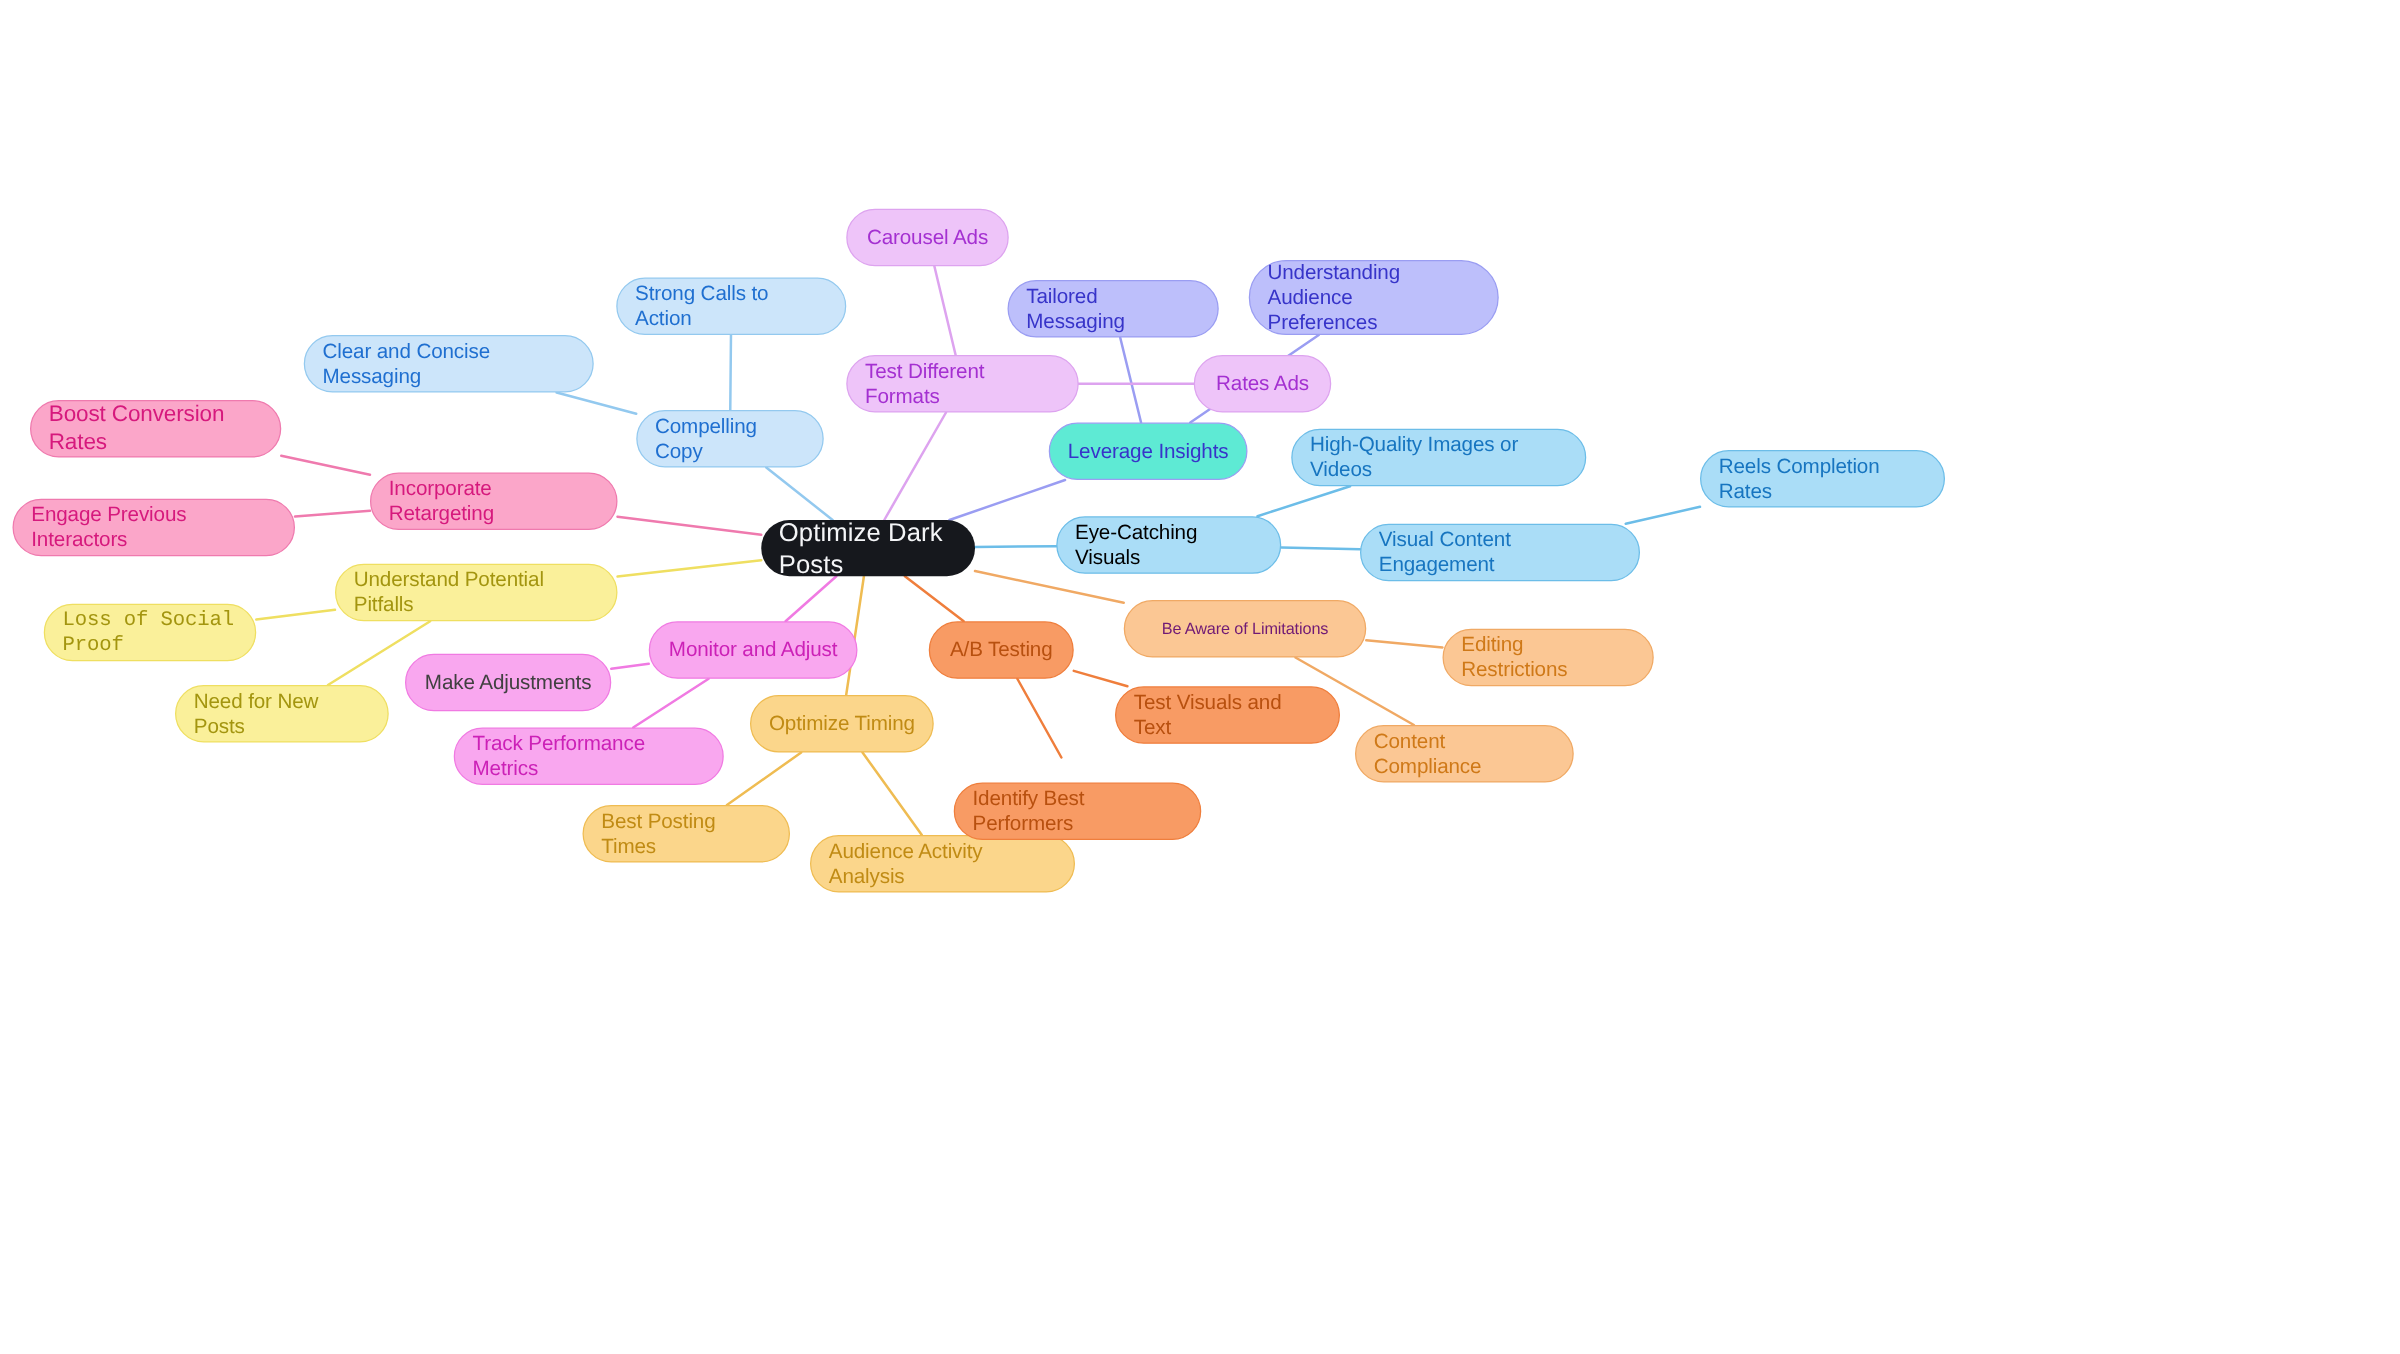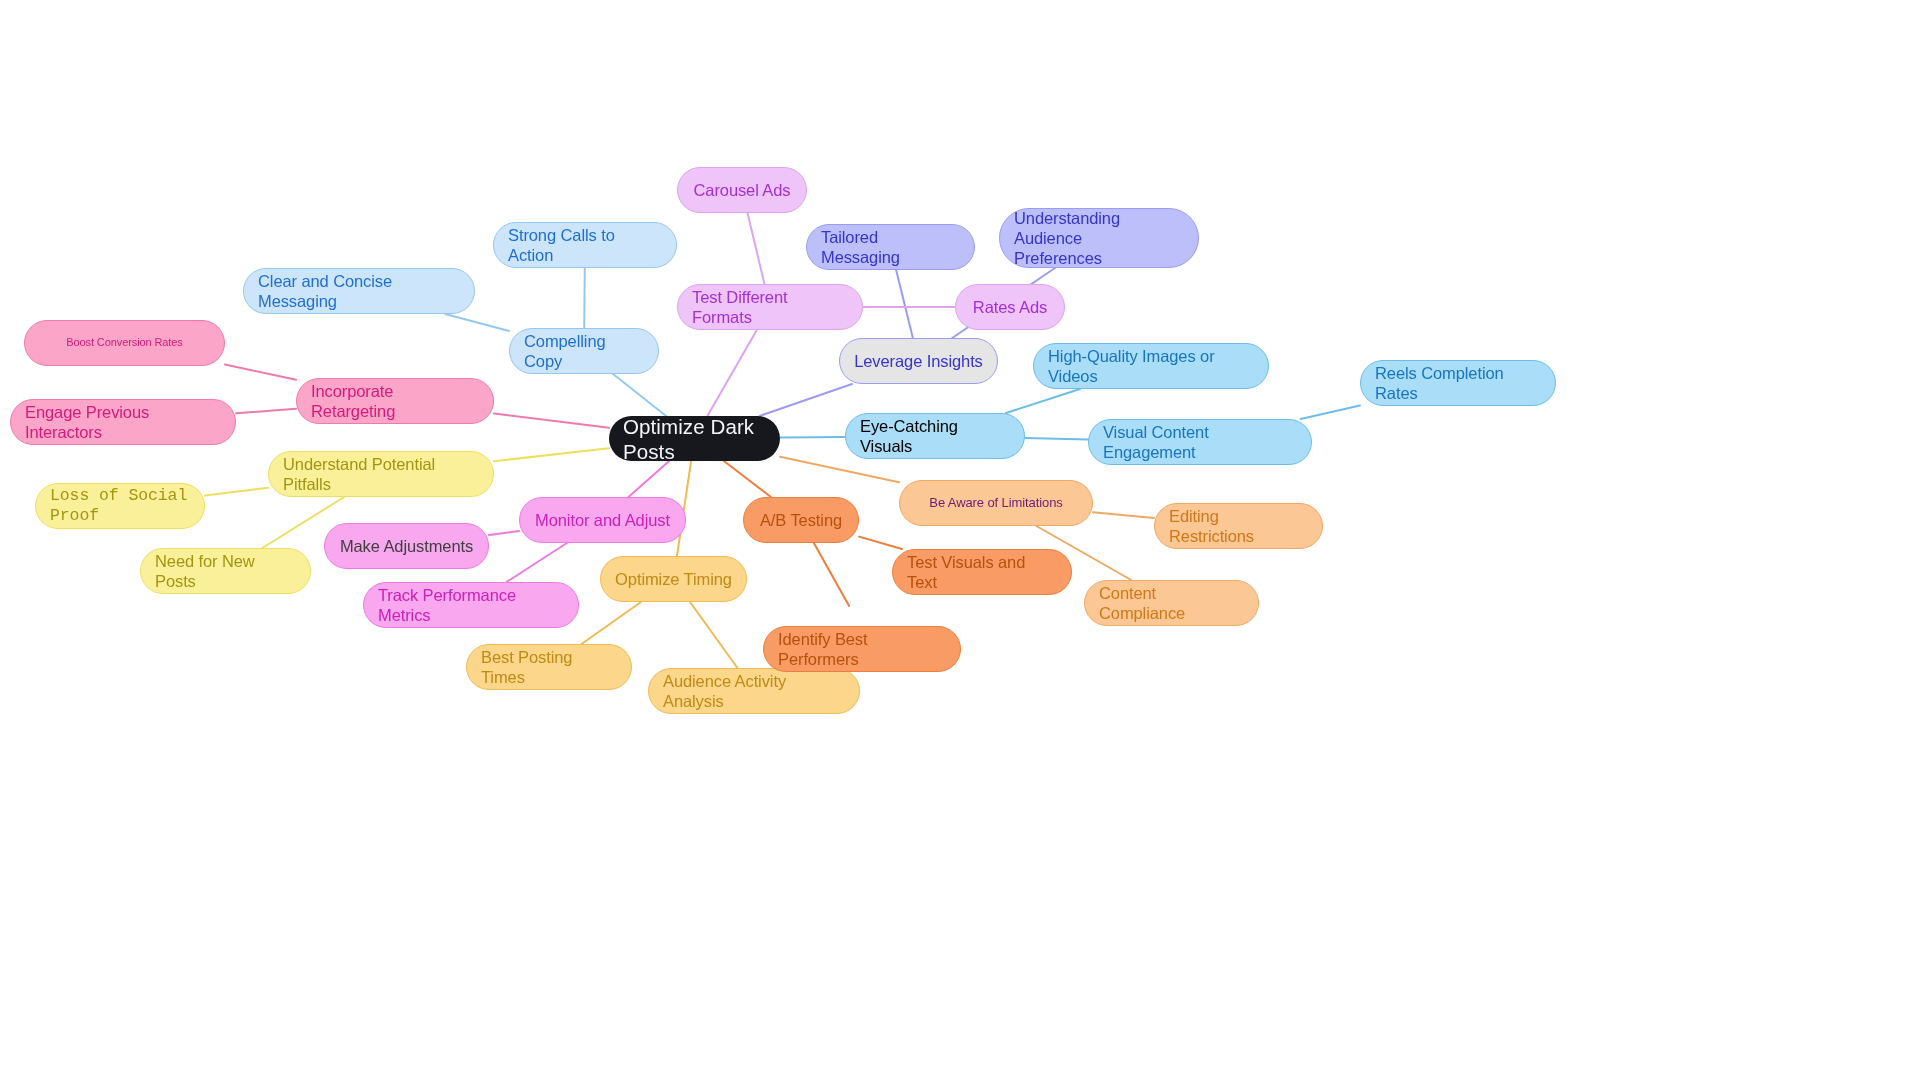--- a/index.html
+++ b/index.html
@@ -92,42 +92,42 @@
       <line x1="707.4182509505704" y1="416" x2="756.7946768060837" y2="330" stroke="#dda3ef" stroke-width="2" stroke-linecap="round"></line>
       <line x1="764.4957264957264" y1="284" x2="747.5042735042736" y2="213" stroke="#dda3ef" stroke-width="2" stroke-linecap="round"></line>
       <line x1="863" y1="307" x2="955" y2="307" stroke="#dda3ef" stroke-width="2" stroke-linecap="round"></line>
     </svg>
   <div id="node-layer">
       <div class="mm-node root" style="left: 609px; top: 416px; width: 171px; height: 45px; font-size: 20.5px; background: rgb(22, 24, 29); color: rgb(244, 245, 247);"><span>Optimize Dark Posts</span></div>
       <div class="mm-node" style="left: 509px; top: 328px; width: 150px; height: 46px; font-size: 16.5px; background: rgb(204, 229, 250); border-color: rgb(147, 201, 239); color: rgb(31, 111, 208);"><span>Compelling Copy</span></div>
       <div class="mm-node" style="left: 493px; top: 222px; width: 184px; height: 46px; font-size: 16.5px; background: rgb(204, 229, 250); border-color: rgb(147, 201, 239); color: rgb(31, 111, 208);"><span>Strong Calls to Action</span></div>
       <div class="mm-node" style="left: 243px; top: 268px; width: 232px; height: 46px; font-size: 16.5px; background: rgb(204, 229, 250); border-color: rgb(147, 201, 239); color: rgb(31, 111, 208);"><span>Clear and Concise Messaging</span></div>
       <div class="mm-node" style="left: 296px; top: 378px; width: 198px; height: 46px; font-size: 16.5px; background: rgb(251, 166, 201); border-color: rgb(239, 122, 174); color: rgb(214, 25, 125);"><span>Incorporate Retargeting</span></div>
-      <div class="mm-node" style="left: 24px; top: 320px; width: 201px; height: 46px; font-size: 11px; background: rgb(251, 166, 201); border-color: rgb(239, 122, 174); color: rgb(214, 25, 125);"><span>Boost Conversion Rates</span></div>
+      <div class="mm-node" style="left: 24px; top: 320px; width: 201px; height: 46px; font-size: 18px; background: rgb(251, 166, 201); border-color: rgb(239, 122, 174); color: rgb(214, 25, 125);"><span>Boost Conversion Rates</span></div>
       <div class="mm-node" style="left: 10px; top: 399px; width: 226px; height: 46px; font-size: 16.5px; background: rgb(251, 166, 201); border-color: rgb(239, 122, 174); color: rgb(214, 25, 125);"><span>Engage Previous Interactors</span></div>
       <div class="mm-node" style="left: 268px; top: 451px; width: 226px; height: 46px; font-size: 16.5px; background: rgb(250, 240, 154); border-color: rgb(239, 223, 97); color: rgb(163, 149, 15);"><span>Understand Potential Pitfalls</span></div>
       <div class="mm-node" style="left: 35px; top: 483px; width: 170px; height: 46px; font-size: 16.5px; background: rgb(250, 240, 154); border-color: rgb(239, 223, 97); color: rgb(163, 149, 15); font-family: Liberation Mono, monospace;"><span>Loss of Social Proof</span></div>
       <div class="mm-node" style="left: 140px; top: 548px; width: 171px; height: 46px; font-size: 16.5px; background: rgb(250, 240, 154); border-color: rgb(239, 223, 97); color: rgb(163, 149, 15);"><span>Need for New Posts</span></div>
       <div class="mm-node" style="left: 519px; top: 497px; width: 167px; height: 46px; font-size: 16.5px; background: rgb(249, 167, 239); border-color: rgb(240, 122, 226); color: rgb(204, 33, 183);"><span>Monitor and Adjust</span></div>
       <div class="mm-node" style="left: 324px; top: 523px; width: 165px; height: 46px; font-size: 16.5px; background: rgb(249, 167, 239); border-color: rgb(240, 122, 226); color: #404040;"><span>Make Adjustments</span></div>
       <div class="mm-node" style="left: 363px; top: 582px; width: 216px; height: 46px; font-size: 16.5px; background: rgb(249, 167, 239); border-color: rgb(240, 122, 226); color: rgb(204, 33, 183);"><span>Track Performance Metrics</span></div>
       <div class="mm-node" style="left: 600px; top: 556px; width: 147px; height: 46px; font-size: 16.5px; background: rgb(251, 214, 139); border-color: rgb(239, 188, 82); color: rgb(192, 139, 20);"><span>Optimize Timing</span></div>
       <div class="mm-node" style="left: 466px; top: 644px; width: 166px; height: 46px; font-size: 16.5px; background: rgb(251, 214, 139); border-color: rgb(239, 188, 82); color: rgb(192, 139, 20);"><span>Best Posting Times</span></div>
       <div class="mm-node" style="left: 648px; top: 668px; width: 212px; height: 46px; font-size: 16.5px; background: rgb(251, 214, 139); border-color: rgb(239, 188, 82); color: rgb(192, 139, 20);"><span>Audience Activity Analysis</span></div>
       <div class="mm-node" style="left: 743px; top: 497px; width: 116px; height: 46px; font-size: 16.5px; background: rgb(248, 155, 100); border-color: rgb(239, 126, 60); color: rgb(184, 80, 15);"><span>A/B Testing</span></div>
       <div class="mm-node" style="left: 763px; top: 606px; width: 198px; height: 46px; font-size: 16.5px; background: rgb(248, 155, 100); border-color: rgb(239, 126, 60); color: rgb(184, 80, 15); margin-top: 20px;"><span>Identify Best Performers</span></div>
       <div class="mm-node" style="left: 892px; top: 549px; width: 180px; height: 46px; font-size: 16.5px; background: rgb(248, 155, 100); border-color: rgb(239, 126, 60); color: rgb(184, 80, 15);"><span>Test Visuals and Text</span></div>
       <div class="mm-node" style="left: 899px; top: 480px; width: 194px; height: 46px; font-size: 13px; background: rgb(251, 199, 148); border-color: rgb(240, 169, 100); color: #701a75;"><span>Be Aware of Limitations</span></div>
       <div class="mm-node" style="left: 1154px; top: 503px; width: 169px; height: 46px; font-size: 16.5px; background: rgb(251, 199, 148); border-color: rgb(240, 169, 100); color: rgb(207, 121, 24);"><span>Editing Restrictions</span></div>
       <div class="mm-node" style="left: 1084px; top: 580px; width: 175px; height: 46px; font-size: 16.5px; background: rgb(251, 199, 148); border-color: rgb(240, 169, 100); color: rgb(207, 121, 24);"><span>Content Compliance</span></div>
       <div class="mm-node" style="left: 845px; top: 413px; width: 180px; height: 46px; font-size: 16.5px; background: rgb(170, 221, 247); border-color: rgb(108, 189, 232); color: #000000;"><span>Eye-Catching Visuals</span></div>
       <div class="mm-node" style="left: 1033px; top: 343px; width: 236px; height: 46px; font-size: 16.5px; background: rgb(170, 221, 247); border-color: rgb(108, 189, 232); color: rgb(23, 117, 192);"><span>High-Quality Images or Videos</span></div>
       <div class="mm-node" style="left: 1088px; top: 419px; width: 224px; height: 46px; font-size: 16.5px; background: rgb(170, 221, 247); border-color: rgb(108, 189, 232); color: rgb(23, 117, 192);"><span>Visual Content Engagement</span></div>
       <div class="mm-node" style="left: 1360px; top: 360px; width: 196px; height: 46px; font-size: 16.5px; background: rgb(170, 221, 247); border-color: rgb(108, 189, 232); color: rgb(23, 117, 192);"><span>Reels Completion Rates</span></div>
-      <div class="mm-node" style="left: 839px; top: 338px; width: 159px; height: 46px; font-size: 16.5px; background: #e5e5e5; border-color: rgb(154, 157, 242); color: rgb(55, 52, 201);"><span>Leverage Insights</span></div>
+      <div class="mm-node" style="left: 839px; top: 338px; width: 159px; height: 46px; font-size: 16.5px; background: #5eead4; border-color: rgb(154, 157, 242); color: rgb(55, 52, 201);"><span>Leverage Insights</span></div>
       <div class="mm-node" style="left: 806px; top: 224px; width: 169px; height: 46px; font-size: 16.5px; background: rgb(189, 191, 251); border-color: rgb(154, 157, 242); color: rgb(55, 52, 201);"><span>Tailored Messaging</span></div>
       <div class="mm-node" style="left: 999px; top: 208px; width: 200px; height: 60px; font-size: 16.5px; background: rgb(189, 191, 251); border-color: rgb(154, 157, 242); color: rgb(55, 52, 201);"><span>Understanding Audience
 Preferences</span></div>
       <div class="mm-node" style="left: 677px; top: 284px; width: 186px; height: 46px; font-size: 16.5px; background: rgb(238, 196, 249); border-color: rgb(221, 163, 239); color: rgb(164, 48, 209);"><span>Test Different Formats</span></div>
       <div class="mm-node" style="left: 677px; top: 167px; width: 130px; height: 46px; font-size: 16.5px; background: rgb(238, 196, 249); border-color: rgb(221, 163, 239); color: rgb(164, 48, 209);"><span>Carousel Ads</span></div>
       <div class="mm-node" style="left: 955px; top: 284px; width: 110px; height: 46px; font-size: 16.5px; background: rgb(238, 196, 249); border-color: rgb(221, 163, 239); color: rgb(164, 48, 209);"><span>Rates Ads</span></div>
     </div>
 </div>
 
 </body></html>

